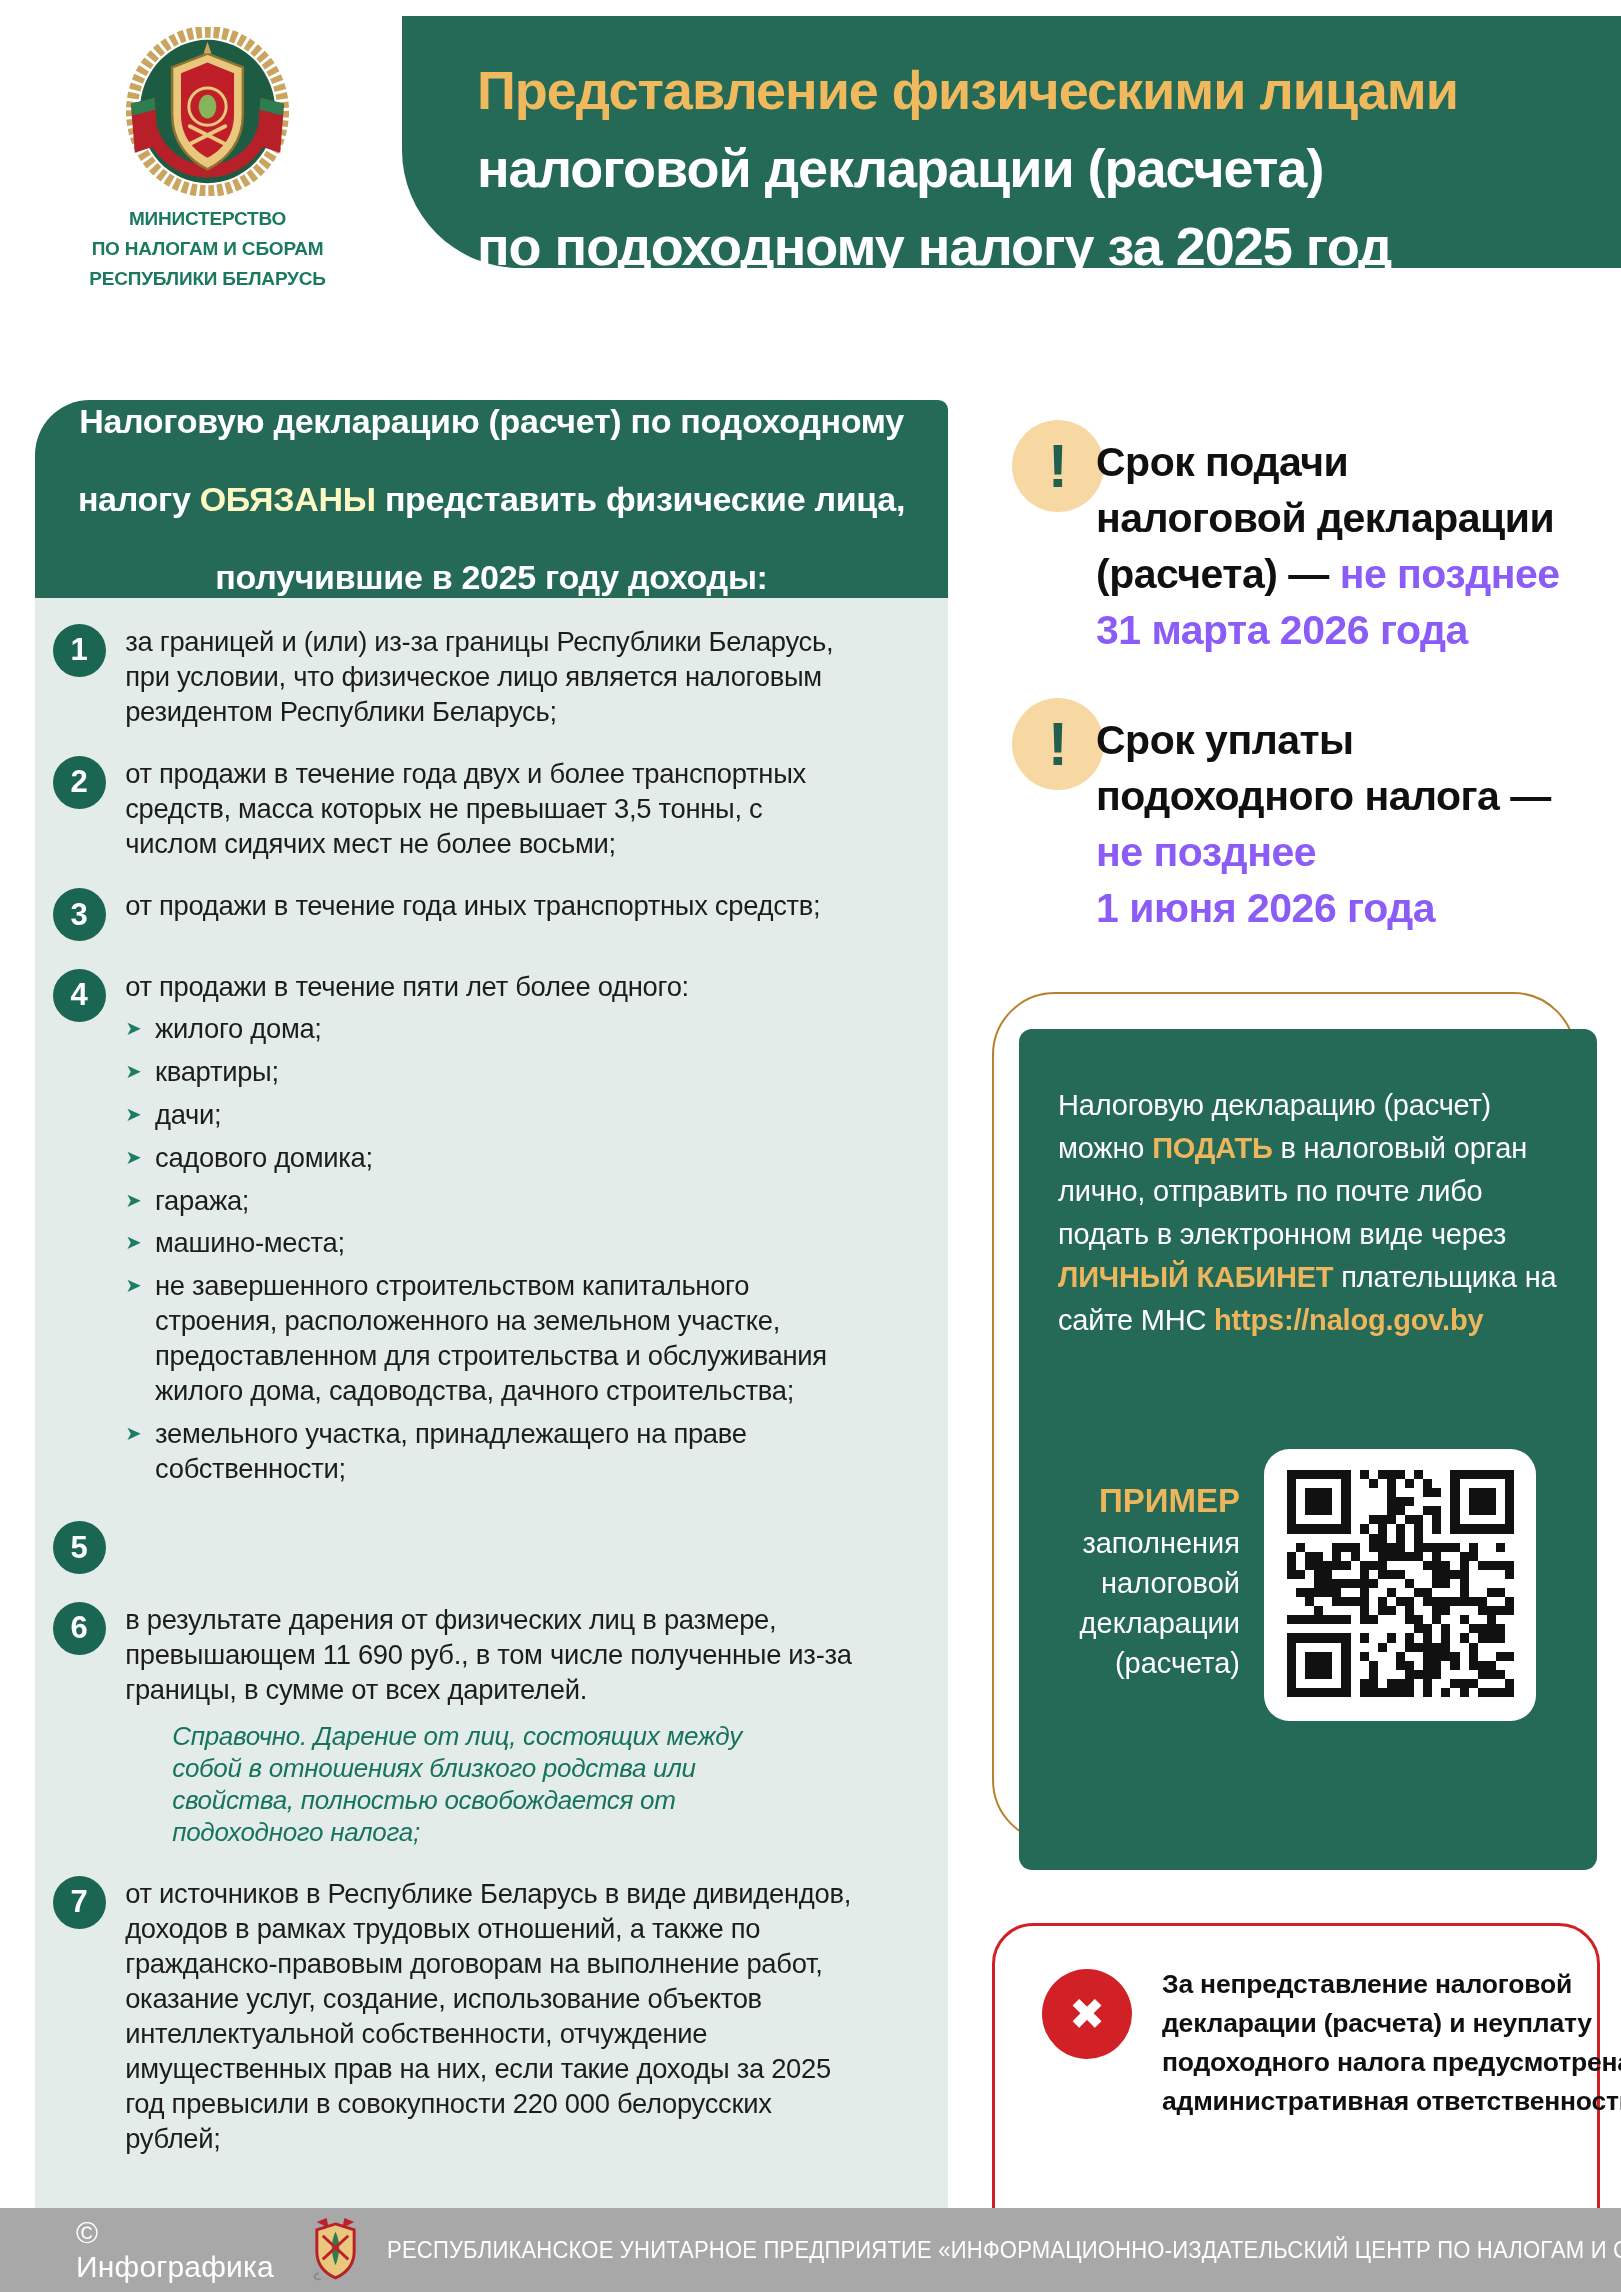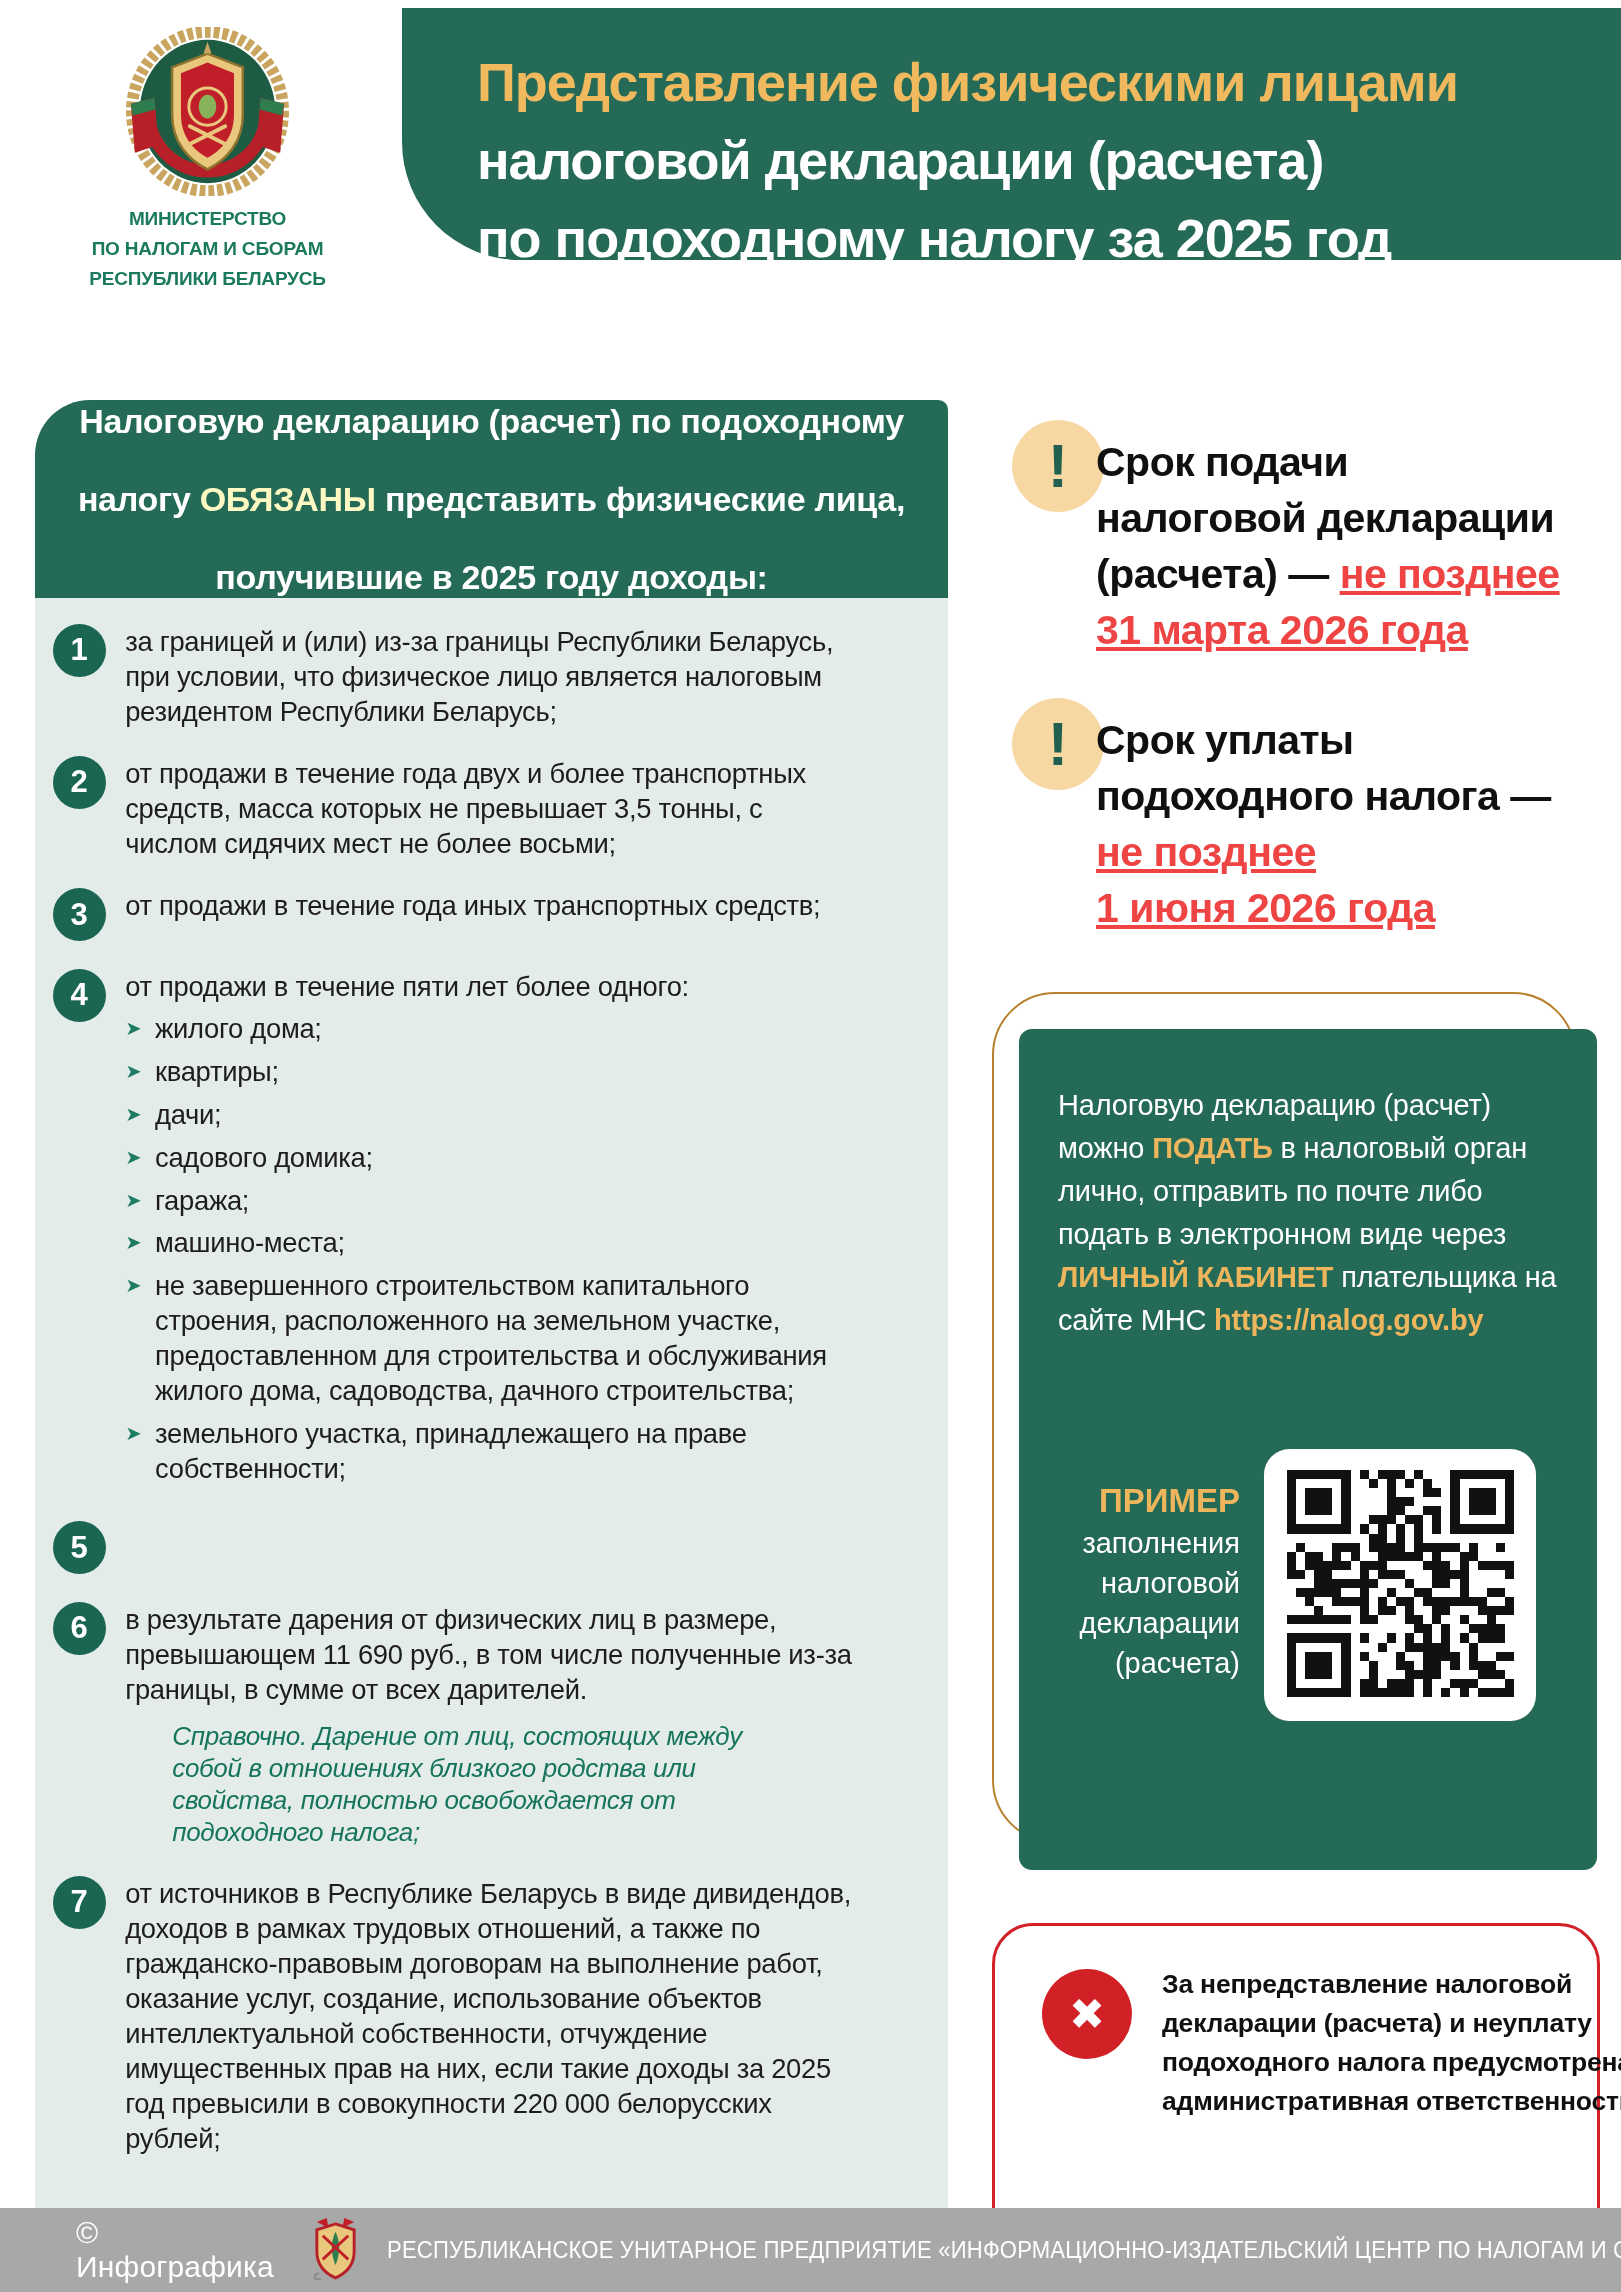--- a/index.html
+++ b/index.html
@@ -5,21 +5,21 @@
   html,body{margin:0;padding:0;background:#ffffff;}
   .page{position:relative;width:1621px;height:2293px;background:#ffffff;overflow:hidden;
         font-family:"Liberation Sans","DejaVu Sans",sans-serif;-webkit-font-smoothing:antialiased;}
 
   
   .brand{position:absolute;left:39px;top:27.4px;width:337px;text-align:center;}
   .brand svg{display:block;margin:0 auto;}
   .brand-name{margin-top:7.8px;font-size:19px;line-height:30px;font-weight:700;color:#1b7a5e;letter-spacing:-0.2px;}
 
   
-  .title-block{position:absolute;left:402px;top:8px;width:1219px;height:252px;background:#256a56;
+  .title-block{position:absolute;left:402px;top:16px;width:1219px;height:252px;background:#256a56;
                border-radius:0 0 0 118px;}
   .title-text{position:absolute;left:75px;top:35px;font-weight:700;font-size:54px;line-height:78px;
               letter-spacing:-1px;color:#ffffff;white-space:nowrap;}
   .title-text .gold-line{color:#f0b95e;}
 
   
   .obliged-header{position:absolute;left:35px;top:400px;width:913px;height:198px;background:#256a56;
                   border-radius:55px 9.8px 0 0;display:flex;flex-direction:column;justify-content:center;
                   text-align:center;color:#ffffff;font-weight:700;font-size:34px;line-height:46px;letter-spacing:-0.3px;gap:32px;}
   .obliged-header .gold{color:#fef9c3;}
@@ -37,21 +37,21 @@
   .note .nlab{font-weight:400;}
 
   
   .deadline{position:absolute;left:1012px;width:598px;}
   .d-submit{top:420px;}
   .d-pay{top:698px;}
   .bang{position:absolute;left:0;top:0;width:92px;height:92px;border-radius:50%;background:#f8d8a2;
         display:flex;align-items:center;justify-content:center;color:#215f4e;font-size:61px;font-weight:700;}
   .dtext{position:absolute;left:84px;top:13.7px;width:529px;font-size:41px;line-height:56px;font-weight:700;
          color:#101010;letter-spacing:-0.5px;}
-  .dtext .green{color:#ef4444;text-decoration:underline;}
+  .dtext .green{color:#8b5cf6;}
 
   
   .submit-outline{position:absolute;left:992px;top:992px;width:580px;height:847px;
                   border:2.9px solid #b8812d;border-radius:63px;}
   .submit-card{position:absolute;left:1019px;top:1029px;width:578px;height:841px;background:#256a56;
                border-radius:13px;box-sizing:border-box;}
   .sc-text{position:absolute;left:39px;top:55px;width:502px;font-size:29px;line-height:43px;color:#ffffff;
            letter-spacing:-0.2px;}
   .sc-text .gold{color:#eeb65c;font-weight:700;}
   .sc-text .link{color:#eeb65c;font-weight:700;}

